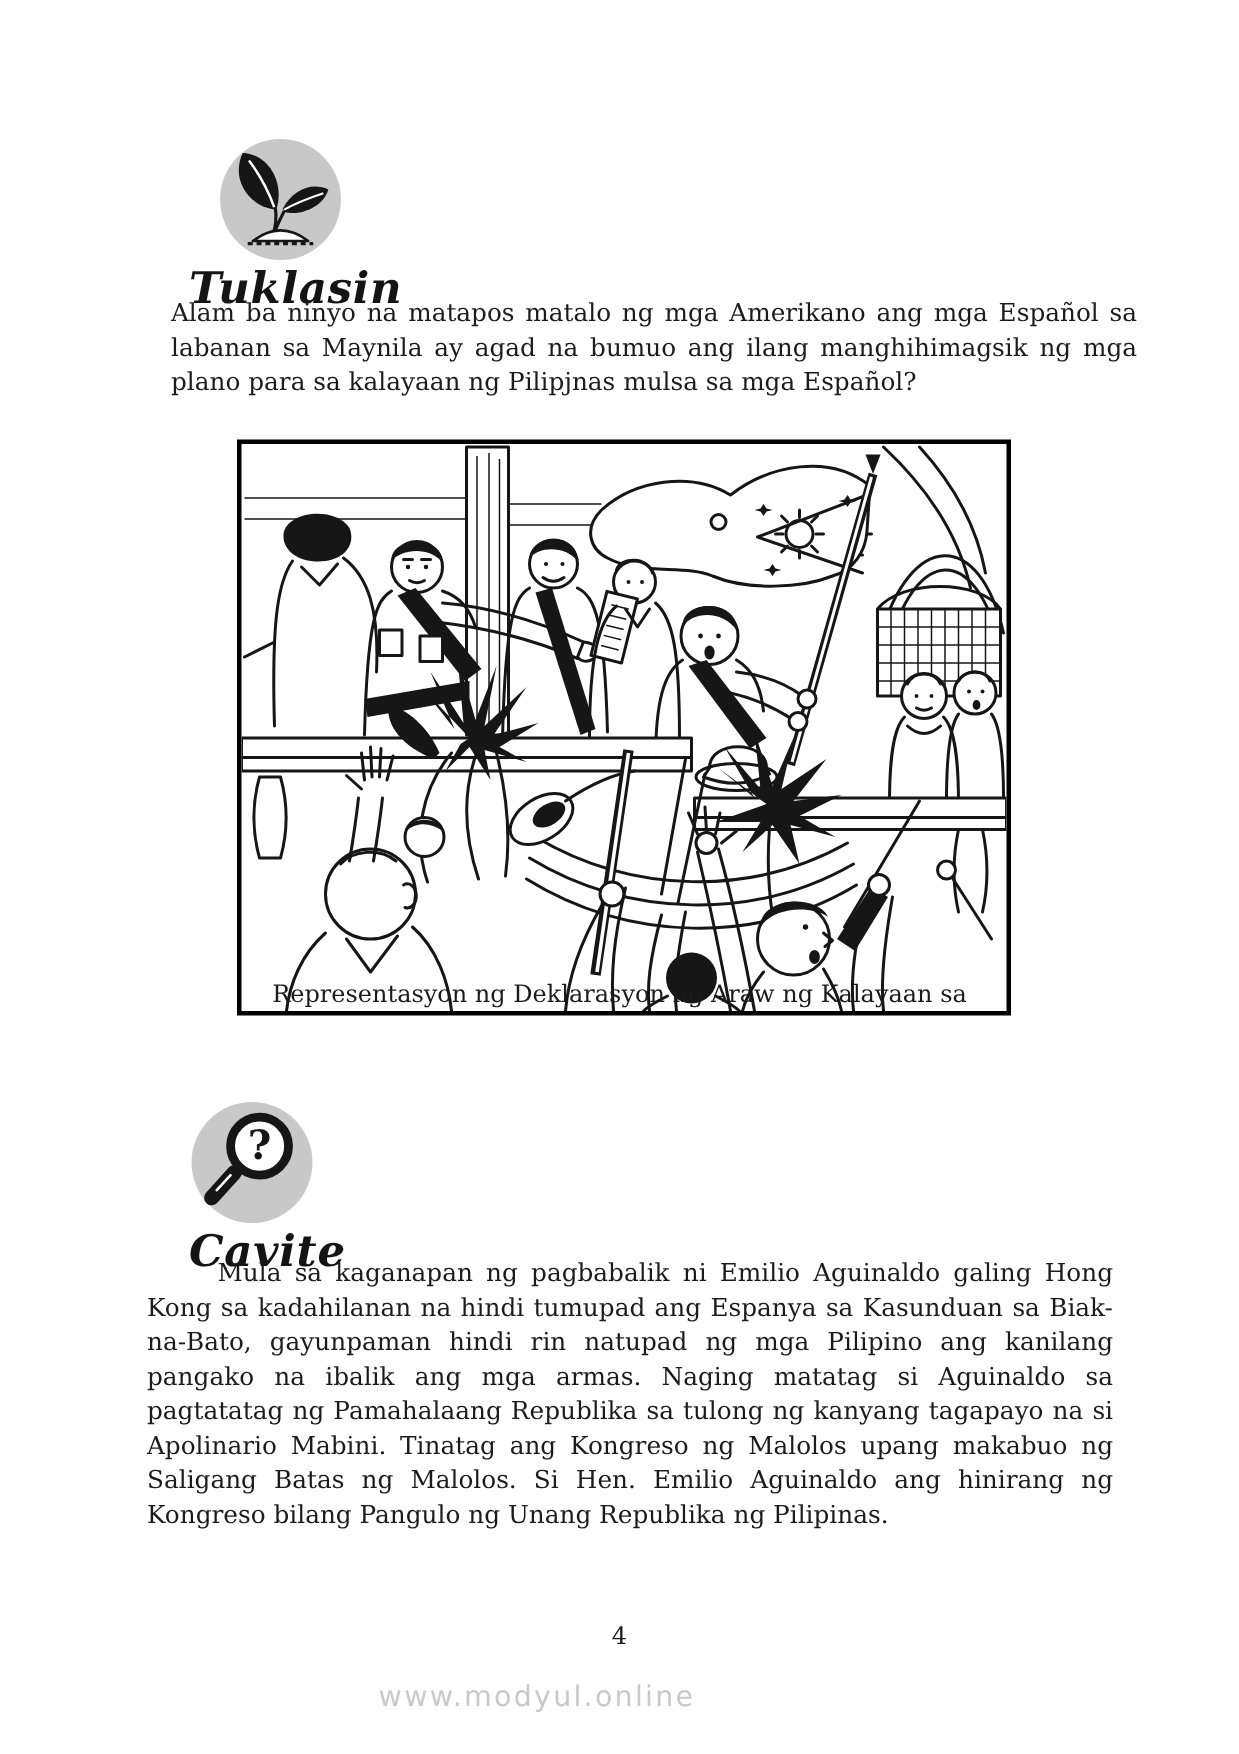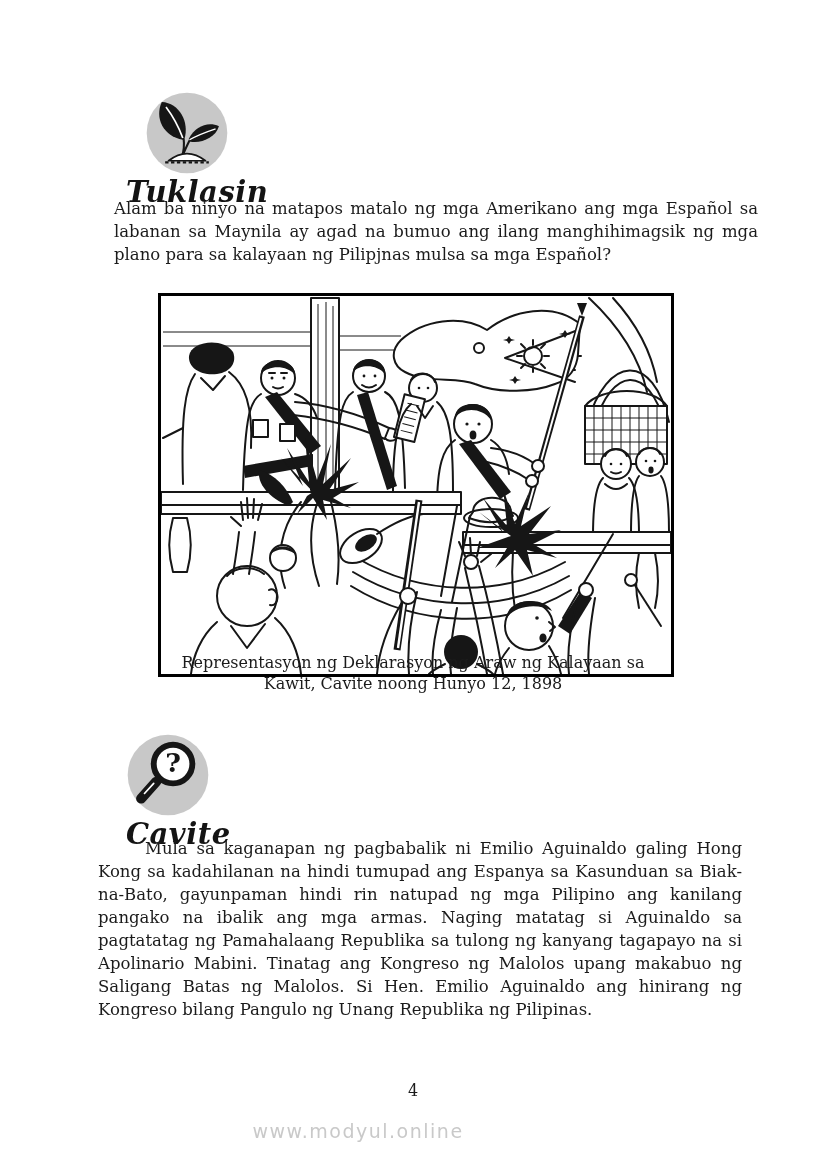--- a/index.html
+++ b/index.html
@@ -217,21 +217,20 @@
     <path class="ill" d="M468 280 L 500 330" stroke-width="4"></path>
     <circle class="ill-white" cx="470" cy="284" r="6" stroke-width="1.6"></circle>
 
     <circle class="ill-fill" cx="300" cy="356" r="17"></circle>
     <path class="ill" d="M284 368 C 276 372, 270 376, 268 378 M316 368 C 324 372, 330 376, 332 378" stroke-width="1.6"></path>
   </svg>
 </div>
 
 <div id="figure-caption">
   <div>Representasyon ng Deklarasyon ng Araw ng Kalayaan sa</div>
-  <div>Kawit, Cavite noong Hunyo 12, 1898</div>
 </div>
 
 <div class="icon-header" id="suriin-header">
   <span class="badge">
     <svg viewBox="0 0 100 100" width="84" height="84">
       <circle cx="50" cy="50" r="48" fill="#c8c8c8"></circle>
       <path d="M36 58 L 18 78" stroke="#161616" stroke-width="12" stroke-linecap="round" fill="none"></path>
       <path d="M33 60 L 22 72" stroke="#ffffff" stroke-width="2" stroke-linecap="round" fill="none"></path>
       <circle cx="56" cy="37" r="23" fill="#ffffff" stroke="#161616" stroke-width="7"></circle>
       <text x="56" y="47" text-anchor="middle" font-family="DejaVu Serif, serif" font-size="32" font-weight="bold" fill="#161616">?</text>

